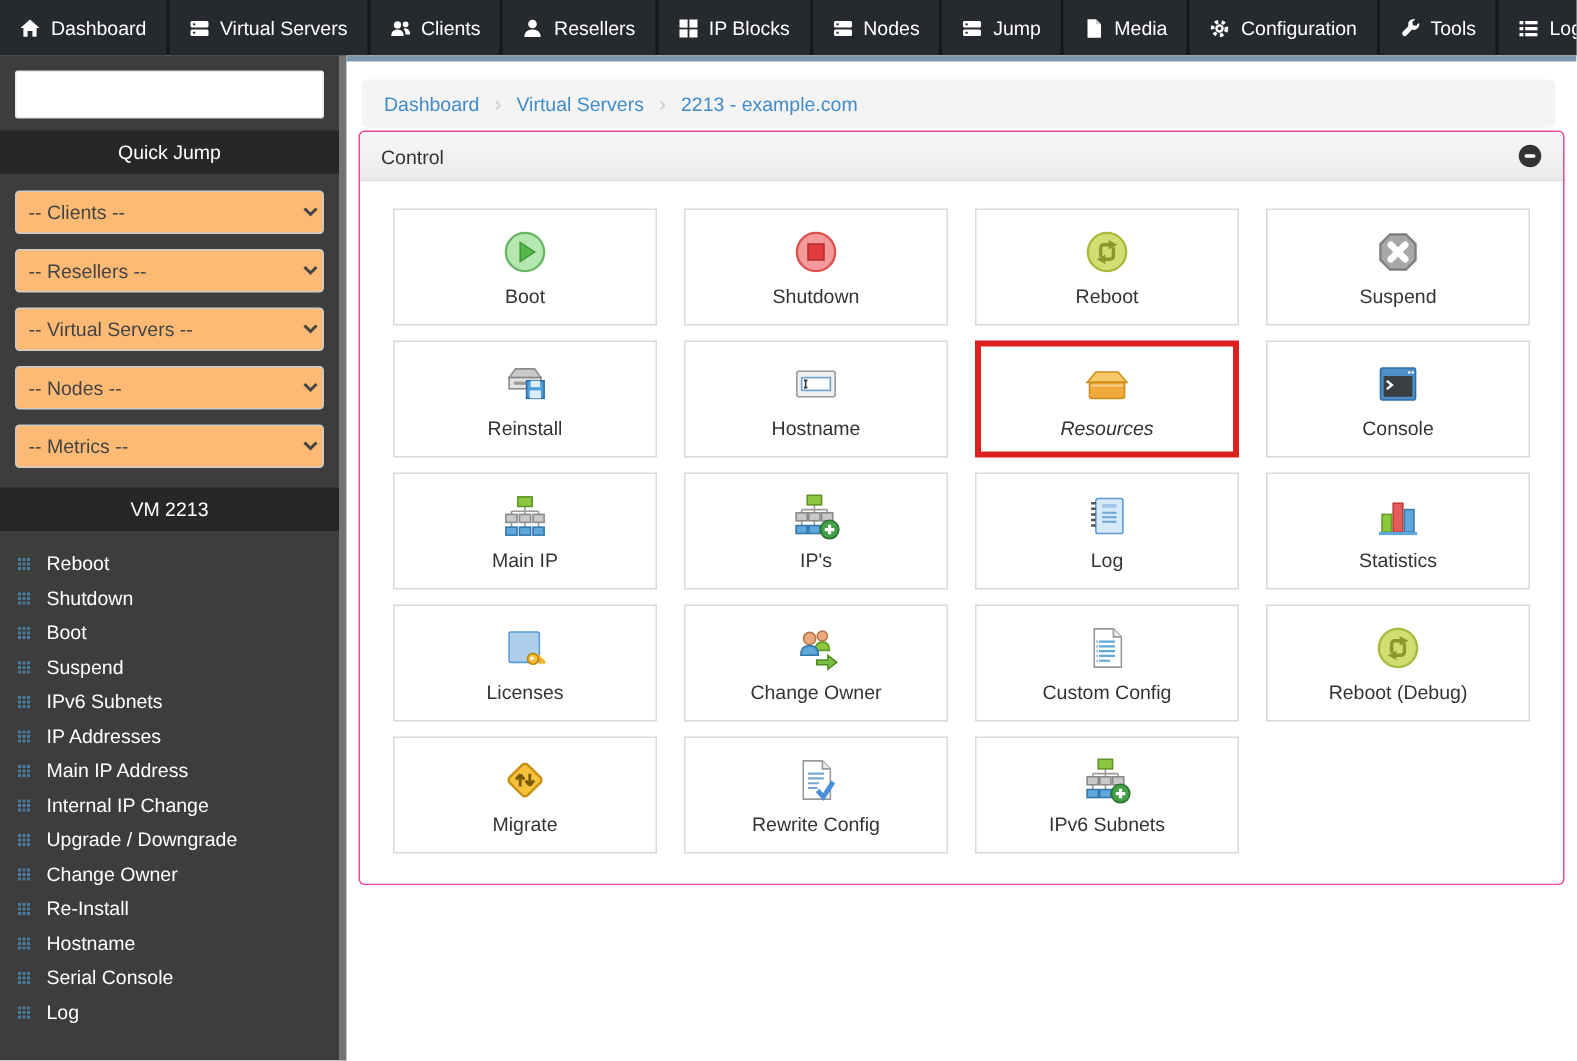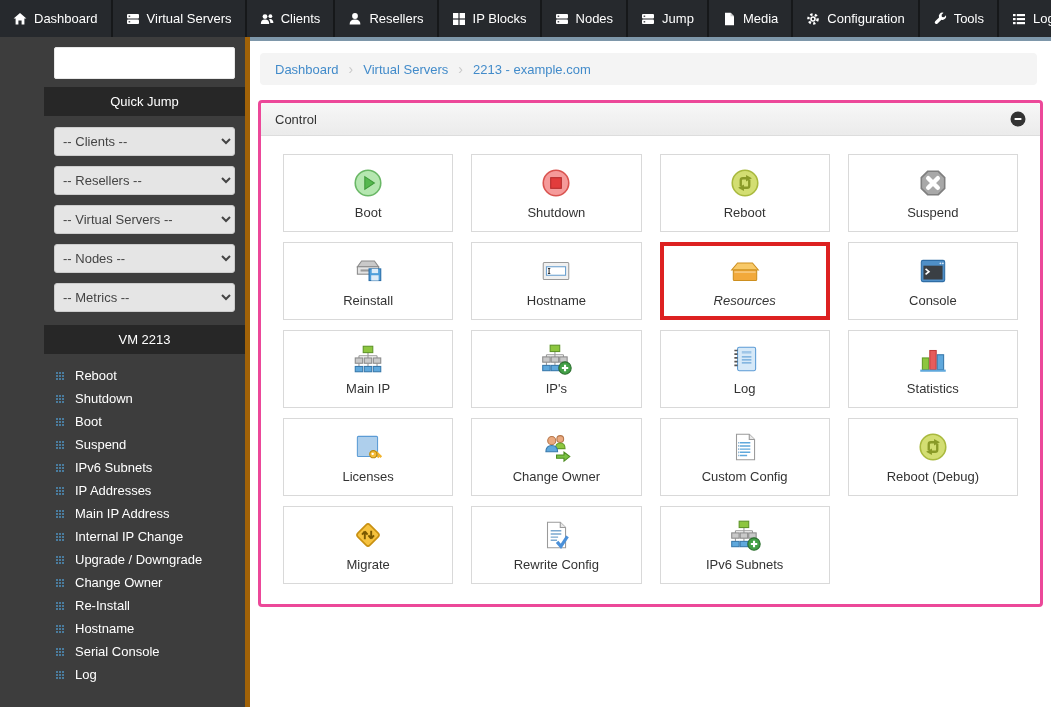--- a/index.html
+++ b/index.html
@@ -15,39 +15,39 @@
   .nav-item {
     display:flex; align-items:center; gap:7px;
     padding:0 13px; margin-right:2px; height:37px;
     background:#26292d; color:#fff; font-size:13px; cursor:pointer; white-space:nowrap;
   }
   .nav-item svg { display:block; }
 
   
   .shell { display:flex; height:670px; }
   .sidebar {
-    width:250px; background:#3d3d3d; border-right:5px solid #a16207;
-    overflow:hidden; flex-shrink:0;padding-left:44px;
+    width:231px; background:#3d3d3d; border-right:5px solid #737373;
+    overflow:hidden; flex-shrink:0;
   }
   .main { flex:1; background:#fff; border-top:4px solid #7e97aa; overflow:hidden; }
 
   
   .search-wrap { margin:10px 10px 6px 10px; }
   .search-wrap input {
     width:100%; height:32px; border:1px solid #e8e8e8; border-radius:2px;
     padding:0 8px; font-size:13px; outline:none;
   }
   .sb-header {
     background:#272727; color:#fff; text-align:center;
     padding:7px 0; font-size:13px; margin-top:8px;
   }
   .sb-selects { padding:6px 10px 0 10px; }
   .sb-selects select {
     width:100%; height:29px; margin:5px 0; font-size:13px; color:#444;
-    border:1px solid #ccc; border-radius:3px; background:#e5e5e5; padding:0 4px;
+    border:1px solid #ccc; border-radius:3px; background:#fdba74; padding:0 4px;
   }
   .menu { padding:10px 0 0 0; }
   .mi {
     display:flex; align-items:center;
     padding:3px 10px 3px 12px; color:#fff; font-size:13px; cursor:pointer; line-height:17px;
   }
   .dotgrid { width:9px; height:9px; flex-shrink:0; margin-right:10px; position:relative; top:1px; }
   .dotgrid i {
     position:absolute; left:0; top:0; width:2px; height:2px; background:#4a7c9e;
     box-shadow:3px 0 #4a7c9e,6px 0 #4a7c9e,0 3px #4a7c9e,3px 3px #4a7c9e,6px 3px #4a7c9e,0 6px #4a7c9e,3px 6px #4a7c9e,6px 6px #4a7c9e;
@@ -55,21 +55,21 @@
 
   
   .breadcrumb {
     margin:12px 14px 0 10px; background:#f4f4f4; border-radius:4px;
     padding:8px 15px; font-size:13px; display:flex; align-items:center;
   }
   .crumb { color:#428bca; cursor:pointer; }
   .crumb-sep { color:#c9c9c9; margin:0 10px; font-size:14px; }
 
   
-  .panel { margin:15px 8px 8px 8px; border:3px solid #ec4899; border-radius:4px; }
+  .panel { margin:2px 8px 8px 8px; border:1px solid #ec4899; border-radius:4px; }
   .panel-header {
     display:flex; justify-content:space-between; align-items:center;
     background:linear-gradient(#f7f7f7,#ebebeb);
     padding:8px 14px; border-bottom:1px solid #ddd;
     border-radius:4px 4px 0 0; font-size:13px; color:#333;
   }
   .collapse-btn { cursor:pointer; line-height:0; }
   .panel-body { padding:18px 22px 20px 22px; background:#fff; border-radius:0 0 4px 4px; }
 
   .grid { display:grid; grid-template-columns:repeat(4,1fr); gap:10px 18px; }

